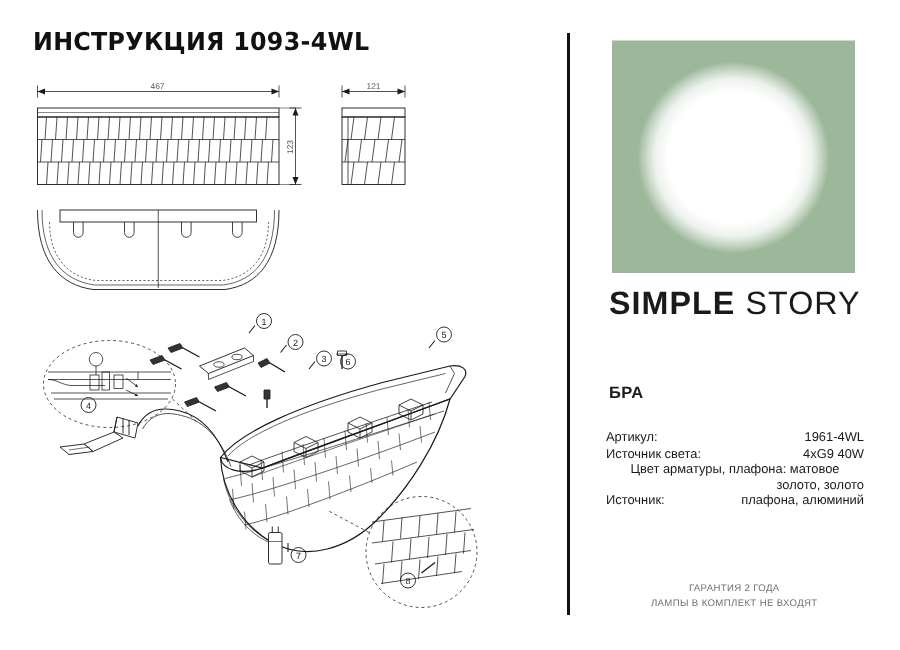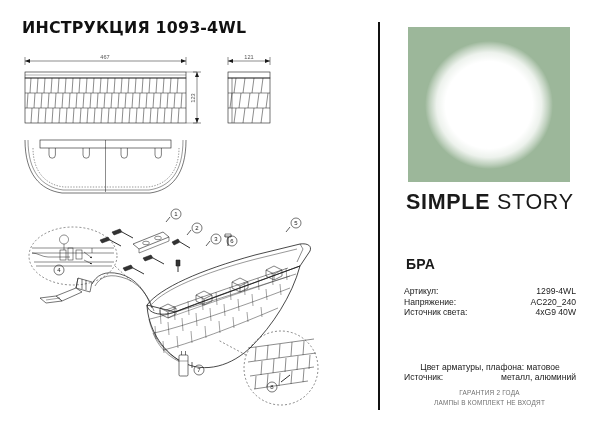--- a/index.html
+++ b/index.html
@@ -86,21 +86,21 @@
     letter-spacing: 0.7px;
     color: #1a1a1a;
     white-space: nowrap;
   }
   #brand-name .bold { font-weight: 700; }
   #brand-name .light { font-weight: 400; }
 
   #product-type {
     position: absolute;
     left: 27px; top: 256px;
-    font-size: 14px;
+    font-size: 11px;
     font-weight: 700;
     letter-spacing: 0.3px;
     color: #1a1a1a;
   }
 
   #spec-table {
     position: absolute;
     left: 25px; top: 286px;
     width: 172px;
     font-size: 8.6px;
@@ -113,21 +113,21 @@
     align-items: flex-end;
     white-space: nowrap;
   }
   .spec-label { text-align: left; }
   .spec-value { text-align: right; }
   .spec-row.wrap-row {
     display: block;
     text-align: right;
   }
   .spec-row.wrap-row .spec-wrapline { display: block; }
-  .spec-row.wrap-row .spec-wrapline.first { text-align: center; margin-top: 44px; }
+  .spec-row.wrap-row .spec-wrapline.first { text-align: center; }
 
   #footer-notes {
     position: absolute;
     left: 0; top: 388px;
     width: 221px;
     text-align: center;
     font-size: 6.4px;
     letter-spacing: 0.25px;
     color: #6f6f6f;
     line-height: 9.5px;
@@ -519,37 +519,33 @@
 
     <div id="brand-name">
       <span class="bold">SIMPLE</span><span>&nbsp;</span><span class="light">STORY</span>
     </div>
 
     <div id="product-type">БРА</div>
 
     <div id="spec-table">
       <div class="spec-row">
         <span class="spec-label">Артикул:</span>
-        <span class="spec-value">1299-4WL</span>
-      </div>
-      <div class="spec-row">
-        <span class="spec-label">Напряжение:</span>
-
-        <span class="spec-value">AC220_240</span>
+        <span class="spec-value">1961-4WL</span>
       </div>
       <div class="spec-row">
         <span class="spec-label">Источник света:</span>
         <span class="spec-value">4xG9 40W</span>
       </div>
       <div class="spec-row wrap-row">
         <span class="spec-wrapline first">Цвет арматуры, плафона: матовое</span>
+        <span class="spec-wrapline">золото, золото</span>
       </div>
       <div class="spec-row">
         <span class="spec-label">Источник:</span>
-        <span class="spec-value">металл, алюминий</span>
+        <span class="spec-value">плафона, алюминий</span>
       </div>
     </div>
 
     <div id="footer-notes">
       <div>ГАРАНТИЯ 2 ГОДА</div>
       <div>ЛАМПЫ В КОМПЛЕКТ НЕ ВХОДЯТ</div>
     </div>
   </div>
 </div>
 

